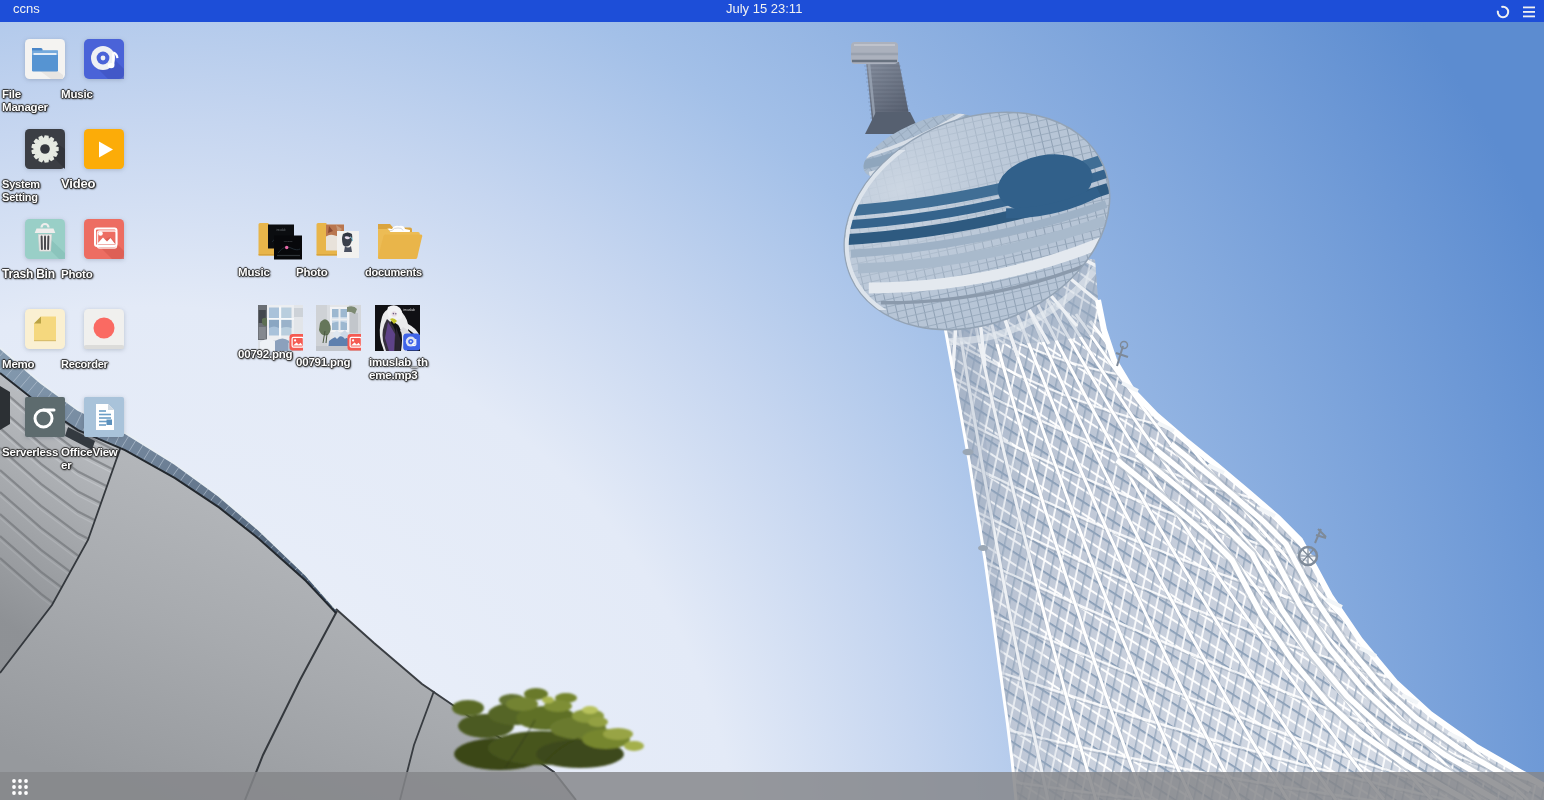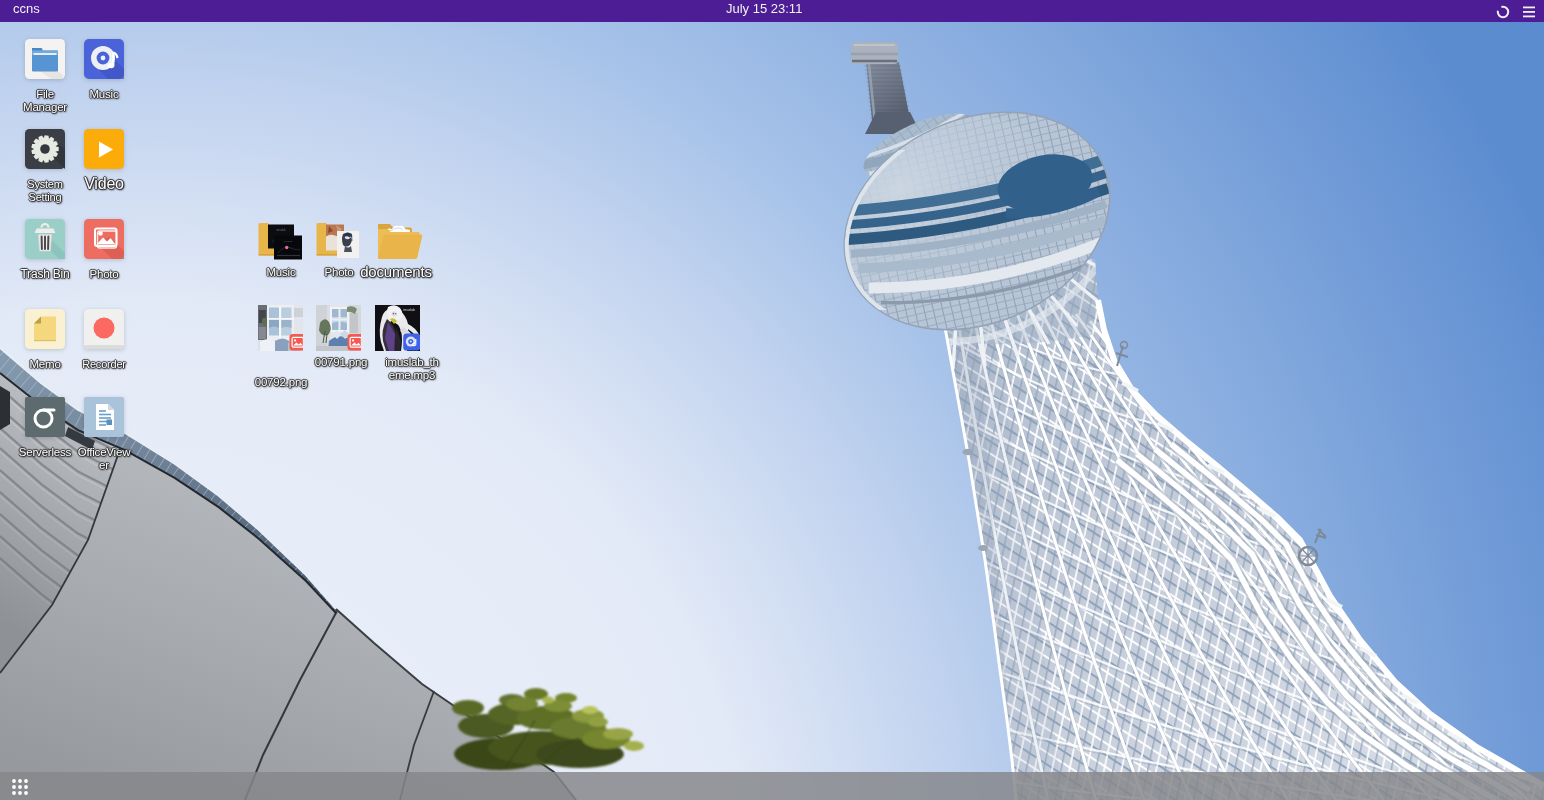--- a/index.html
+++ b/index.html
@@ -1,25 +1,25 @@
 <!DOCTYPE html>
 <html><head><meta charset="utf-8">
 <style>
 * {margin:0;padding:0;box-sizing:border-box}
 html,body {width:1544px;height:800px;overflow:hidden;font-family:"Liberation Sans",sans-serif}
 #scene {position:relative;width:1544px;height:800px;background:#9ab4e0}
 #wp {position:absolute;left:0;top:0}
-#topbar {position:absolute;left:0;top:0;width:1544px;height:22px;background:#4c1d95;color:#f2f2f2;font-size:13px;z-index:50}
+#topbar {position:absolute;left:0;top:0;width:1544px;height:22px;background:#1d4ed8;color:#f2f2f2;font-size:13px;z-index:50}
 #topbar .l {position:absolute;left:13px;top:1px}
 #topbar .c {position:absolute;left:726px;top:1px}
 #taskbar {position:absolute;left:0;top:772px;width:1544px;height:28px;background:rgba(133,135,138,0.84);z-index:50}
 .appic {position:absolute;width:40px;height:40px;z-index:10}
 .appic svg {filter:drop-shadow(0 1px 2px rgba(60,70,90,0.25))}
 .fic {position:absolute;z-index:10}
-.lbl {position:absolute;z-index:11;color:#ffffff;text-align:center;line-height:12.5px;font-weight:normal;letter-spacing:-0.2px;
+.lbl {position:absolute;z-index:11;color:#ffffff;line-height:12.5px;font-weight:bold;letter-spacing:-0.2px;
  text-shadow:0 1px 1px #2a2a2a,1px 0 1px #2a2a2a,0 -1px 1px #2a2a2a,-1px 0 1px #2a2a2a,1px 1px 2px #222}
 </style></head>
 <body>
 <div id="scene">
 <div id="wp"><svg xmlns="http://www.w3.org/2000/svg" width="1544" height="800" viewBox="0 0 1544 800">
 <defs>
 <radialGradient id="sky" gradientUnits="userSpaceOnUse" cx="150" cy="900" r="1560">
 <stop offset="0" stop-color="#eef2fa"></stop>
             <stop offset="0.38" stop-color="#e3eaf7"></stop>
 <stop offset="0.50" stop-color="#c6d6f0"></stop>
@@ -506,31 +506,31 @@
 <rect width="17" height="17" rx="3.4" fill="#3f63e8"></rect>
 <circle cx="7.6" cy="8" r="5" fill="#dde2f2"></circle>
 <circle cx="7.6" cy="8" r="2.6" fill="#3f63e8"></circle>
 <circle cx="7.6" cy="8" r="1" fill="#dde2f2"></circle>
 <path d="M12.6,5.4 v5.4 a1.6,1.3 0 1 1 -0.9,-1.2" fill="none" stroke="#ffffff" stroke-width="1.1"></path>
 </g>
 </svg></div>
 <div class="lbl" style="left:2px;top:88px;width:86px;font-size:11.5px">File<br>Manager</div>
     <div class="lbl" style="left:61px;top:88px;width:86px;font-size:11.5px">Music</div>
     <div class="lbl" style="left:2px;top:178px;width:86px;font-size:11px">System<br>Setting</div>
-    <div class="lbl" style="left:61px;top:178px;width:86px;font-size:16px">Video</div>
+    <div class="lbl" style="left:61px;top:178px;width:86px;font-size:13px">Video</div>
     <div class="lbl" style="left:2px;top:268px;width:86px;font-size:12px">Trash Bin</div>
     <div class="lbl" style="left:61px;top:268px;width:86px;font-size:11.5px">Photo</div>
     <div class="lbl" style="left:2px;top:358px;width:86px;font-size:11.5px">Memo</div>
     <div class="lbl" style="left:61px;top:358px;width:86px;font-size:11px">Recorder</div>
     <div class="lbl" style="left:2px;top:446px;width:86px;font-size:11.5px">Serverless</div>
     <div class="lbl" style="left:61px;top:446px;width:86px;font-size:11.5px">OfficeView<br>er</div>
     <div class="lbl" style="left:238px;top:266px;width:86px;font-size:11.5px">Music</div>
     <div class="lbl" style="left:296px;top:266px;width:86px;font-size:11.5px">Photo</div>
-    <div class="lbl" style="left:350px;top:266px;width:92px;font-size:15px">documents</div>
-    <div class="lbl" style="left:238px;top:376px;width:86px;font-size:11.5px">00792.png</div>
+    <div class="lbl" style="left:365px;top:266px;width:92px;font-size:11px">documents</div>
+    <div class="lbl" style="left:238px;top:348px;width:86px;font-size:11.5px">00792.png</div>
     <div class="lbl" style="left:296px;top:356px;width:90px;font-size:11.5px">00791.png</div>
     <div class="lbl" style="left:369px;top:356px;width:86px;font-size:11.5px">imuslab_th<br>eme.mp3</div>
 <div id="topbar">
       <span class="l">ccns</span>
       <span class="c">July 15 23:11</span>
 <svg style="position:absolute;right:34px;top:5px" width="14" height="14" viewBox="0 0 14 14">
 <circle cx="7" cy="7" r="5.2" fill="none" stroke="#f0f0f0" stroke-width="2" stroke-dasharray="28 5" stroke-dashoffset="10.8"></circle>
       </svg>
 <svg style="position:absolute;right:8px;top:5px" width="14" height="14" viewBox="0 0 14 14">
 <rect x="1" y="1.5" width="12" height="1.8" fill="#f0f0f0"></rect>

